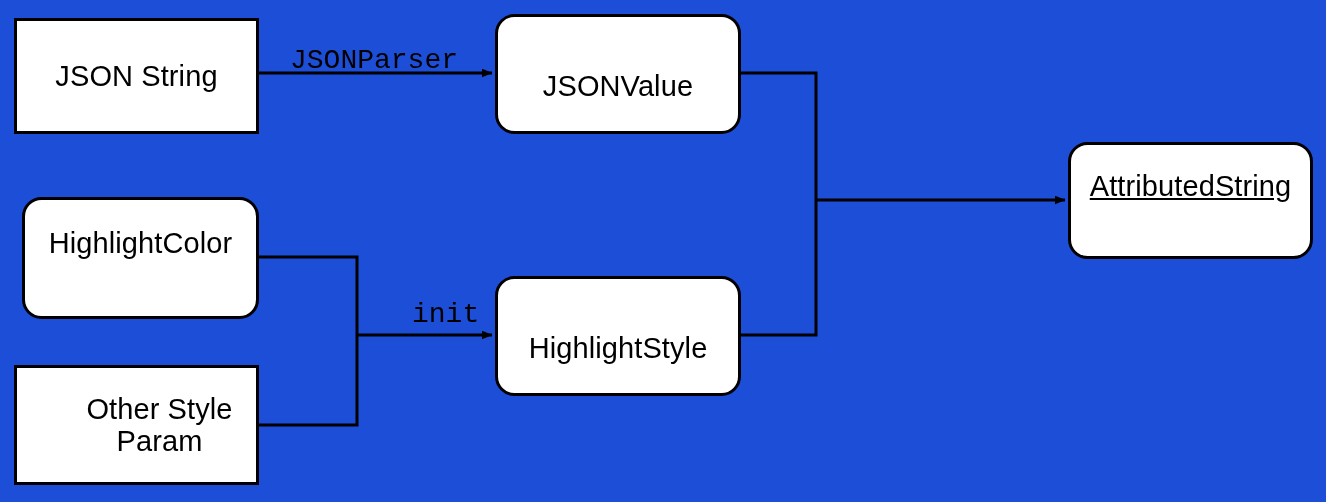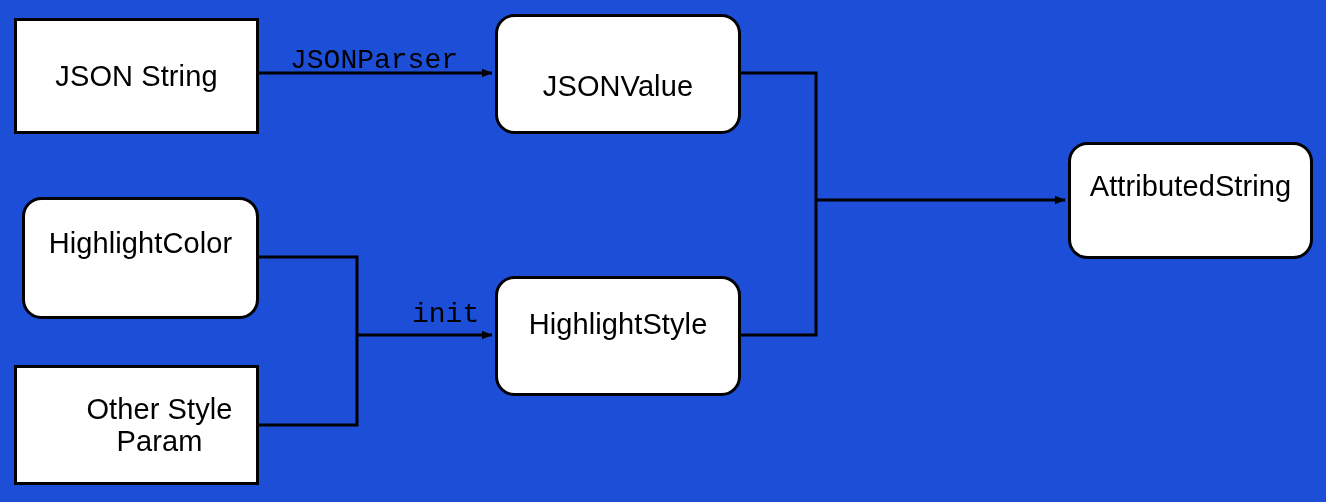--- a/index.html
+++ b/index.html
@@ -78,27 +78,27 @@
     <line x1="357" y1="335" x2="492" y2="335" stroke="#000000" stroke-width="3" marker-end="url(#arrowhead)"></line>
 
     <path d="M741,73 L816,73 L816,200 L816,335 L741,335" fill="none" stroke="#000000" stroke-width="3"></path>
     <line x1="816" y1="200" x2="1065" y2="200" stroke="#000000" stroke-width="3" marker-end="url(#arrowhead)"></line>
   </svg>
 
   <div class="node-label" style="left:14px; top:18px; width:245px; height:116px;">JSON String</div>
 
   <div class="node-label" style="left:495px; top:14px; width:246px; height:144px;">JSONValue</div>
 
-  <div class="node-label" style="left:1068px; top:142px; width:245px; height:89px;">AttributedString</div>
+  <div class="node-label" style="left:1068px; top:142px; width:245px; height:89px;text-decoration:underline;">AttributedString</div>
 
   <div class="node-label" style="left:22px; top:182px; width:237px; height:122px;">HighlightColor</div>
 
   <div class="node-label" style="left:14px; top:365px; width:291px; height:120px;">Other Style
 Param</div>
 
-  <div class="node-label" style="left:495px; top:264px; width:246px; height:120px;">HighlightStyle</div>
+  <div class="node-label" style="left:495px; top:288px; width:246px; height:120px;">HighlightStyle</div>
 
   <div class="edge-label" style="left:290px; top:47px;">JSONParser</div>
 
   <div class="edge-label" style="left:412px; top:301px;">init</div>
 
 
 </div>
 
 </body></html>

